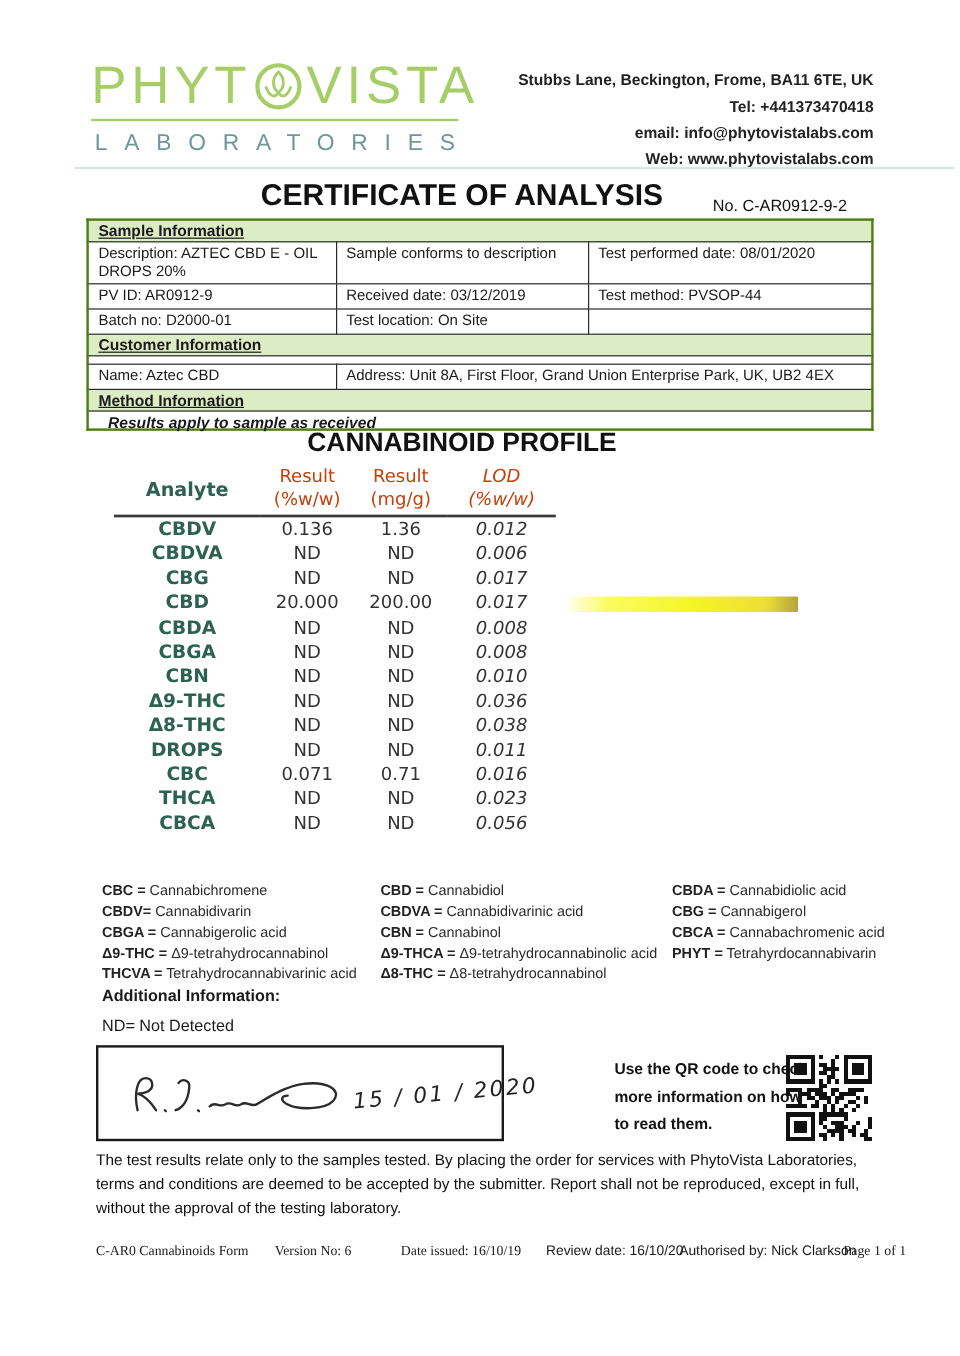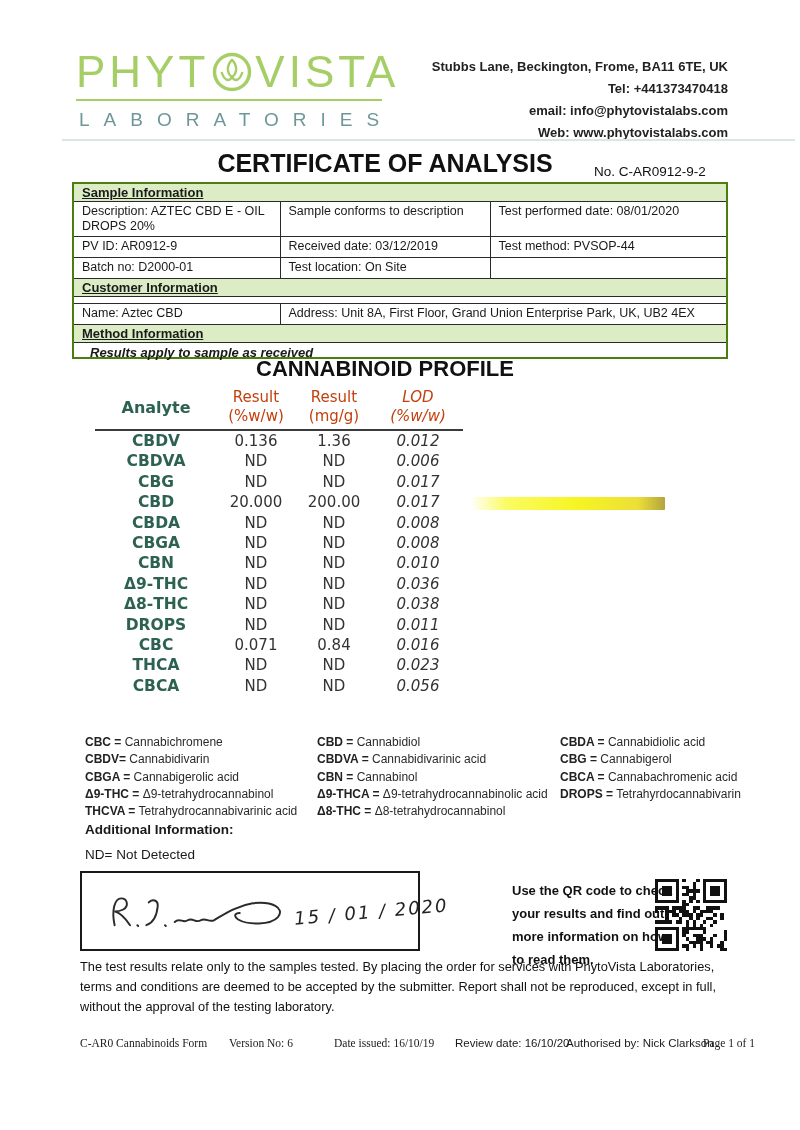--- a/index.html
+++ b/index.html
@@ -229,21 +229,21 @@
         </tr>
         <tr>
           <td class="analyte">DROPS</td>
           <td>ND</td>
           <td>ND</td>
           <td class="lod">0.011</td>
         </tr>
         <tr>
           <td class="analyte">CBC</td>
           <td>0.071</td>
-          <td>0.84</td>
+          <td>0.71</td>
           <td class="lod">0.016</td>
         </tr>
         <tr>
           <td class="analyte">THCA</td>
           <td>ND</td>
           <td>ND</td>
           <td class="lod">0.023</td>
         </tr>
         <tr>
           <td class="analyte">CBCA</td>
@@ -267,21 +267,21 @@
         <div class="legend-item"><b>CBD =</b><span> Cannabidiol</span></div>
         <div class="legend-item"><b>CBDVA =</b><span> Cannabidivarinic acid</span></div>
         <div class="legend-item"><b>CBN =</b><span> Cannabinol</span></div>
         <div class="legend-item"><b>Δ9-THCA =</b><span> Δ9-tetrahydrocannabinolic acid</span></div>
         <div class="legend-item"><b>Δ8-THC =</b><span> Δ8-tetrahydrocannabinol</span></div>
       </div>
     <div class="legend-col col2" id="legend-col-2">
         <div class="legend-item"><b>CBDA =</b><span> Cannabidiolic acid</span></div>
         <div class="legend-item"><b>CBG =</b><span> Cannabigerol</span></div>
         <div class="legend-item"><b>CBCA =</b><span> Cannabachromenic acid</span></div>
-        <div class="legend-item"><b>DROPS =</b><span> Tetrahyrdocannabivarin</span></div>
+        <div class="legend-item"><b>PHYT =</b><span> Tetrahyrdocannabivarin</span></div>
       </div>
   </div>
 
   <div class="additional-heading">Additional Information:</div>
   <div class="nd-note">ND= Not Detected</div>
 
   <div class="sig-box">
     <svg class="sig-svg" width="195" height="52" viewBox="0 0 240 62">
       <g fill="none" stroke="#2a2a2a" stroke-width="2.4" stroke-linecap="round">
         <path d="M18 46 C14 28 18 13 26 13 C34 13 36 23 28 27 C24 29 20 29 18 29 C26 31 33 40 37 46"></path>
@@ -289,21 +289,20 @@
         <path d="M60 18 C64 13 72 15 71 23 C70 33 66 43 57 46"></path>
         <path d="M80 46 l1 1"></path>
         <path d="M92 42 C98 36 102 44 108 40 C114 36 118 44 124 40 C130 36 134 43 140 40 C152 33 168 22 188 19 C212 16 228 25 219 36 C210 46 182 46 170 39 C164 35 166 31 172 31"></path>
       </g>
     </svg>
     <span class="sig-date">15 / 01 / 2020</span>
   </div>
 
   <div class="qr-note">
     <div>Use the QR code to check</div>
-    <div>your results and find out</div>
     <div>more information on how</div>
     <div>to read them.</div>
   </div>
   <svg class="qr" id="qr-svg" viewBox="0 0 21 21" shape-rendering="crispEdges">
       <rect x="0" y="0" width="1" height="1" fill="#111"></rect>
       <rect x="1" y="0" width="1" height="1" fill="#111"></rect>
       <rect x="2" y="0" width="1" height="1" fill="#111"></rect>
       <rect x="3" y="0" width="1" height="1" fill="#111"></rect>
       <rect x="4" y="0" width="1" height="1" fill="#111"></rect>
       <rect x="5" y="0" width="1" height="1" fill="#111"></rect>

